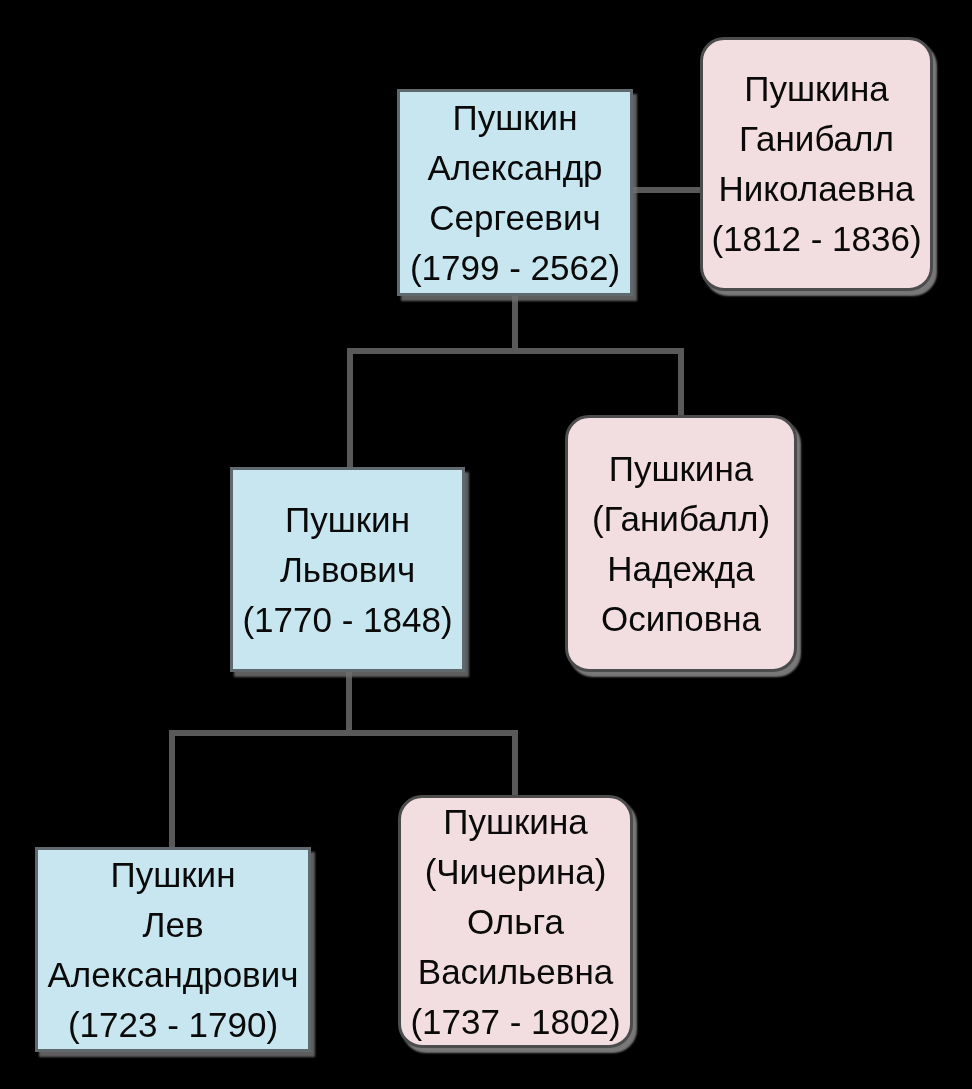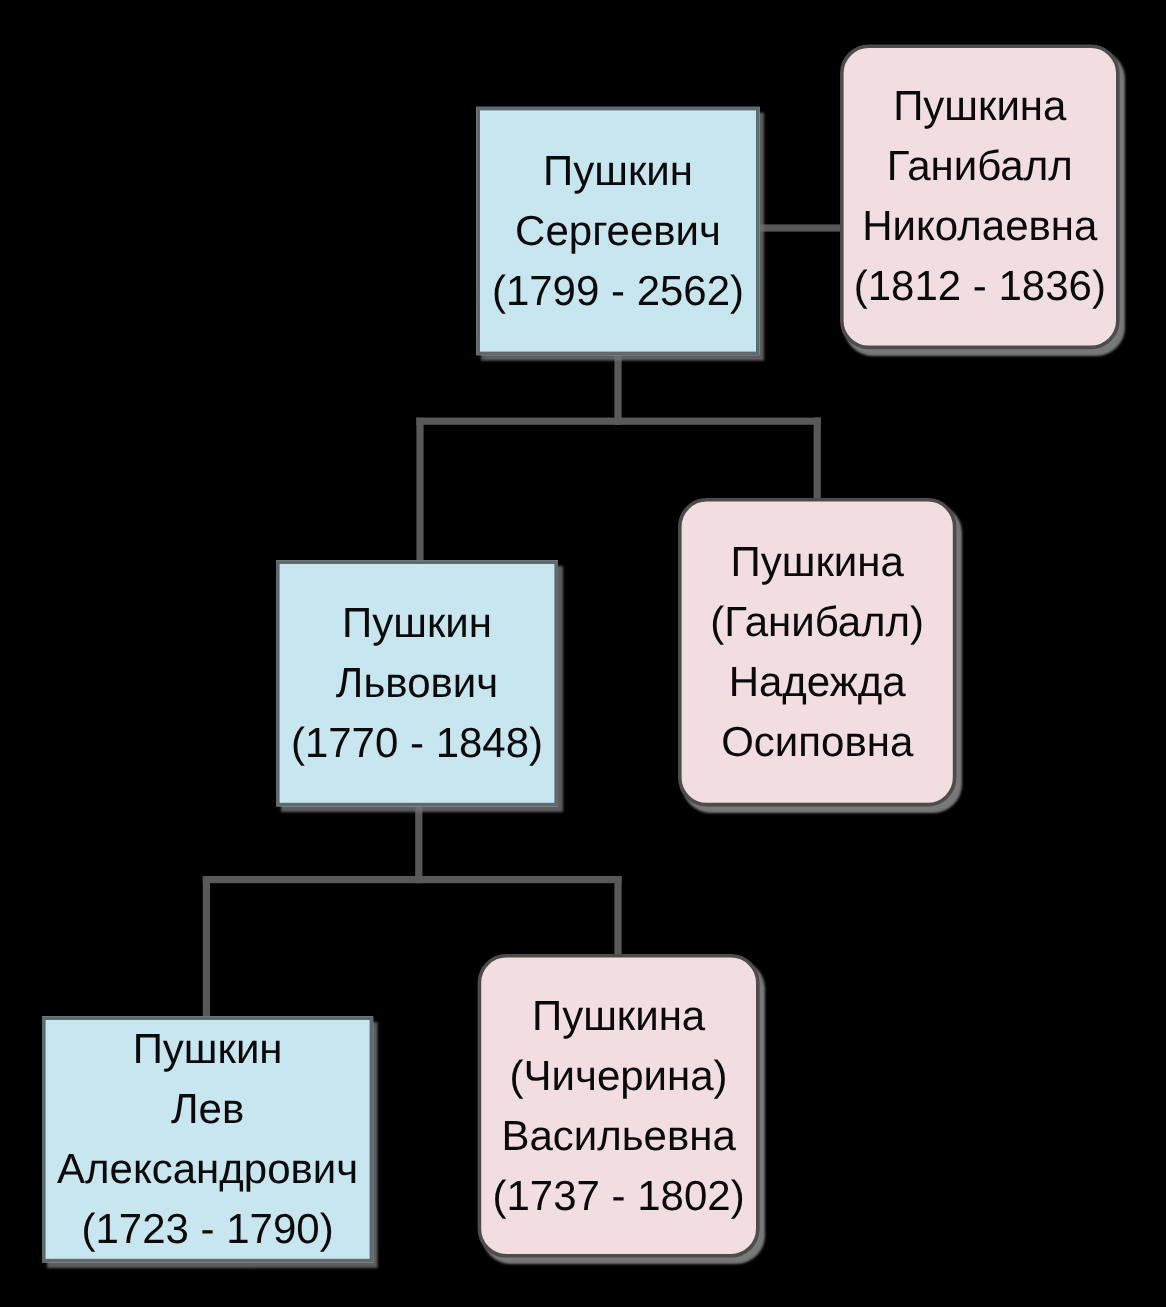--- a/index.html
+++ b/index.html
@@ -72,20 +72,21 @@
   <div class="connector" id="conn-bar-1"></div>
   <div class="connector" id="conn-drop-1-left"></div>
   <div class="connector" id="conn-drop-1-right"></div>
   <div class="connector" id="conn-stem-2"></div>
   <div class="connector" id="conn-bar-2"></div>
   <div class="connector" id="conn-drop-2-left"></div>
   <div class="connector" id="conn-drop-2-right"></div>
 
   <div class="node male" id="node-alexander">
     <div class="line-text">Пушкин</div>
+    <div class="line-text">Александр</div>
     <div class="line-text">Сергеевич</div>
     <div class="line-text">(1799 - 2562)</div>
   </div>
 
   <div class="node female" id="node-natalia">
     <div class="line-text">Пушкина</div>
     <div class="line-text">Ганибалл</div>
     <div class="line-text">Николаевна</div>
     <div class="line-text">(1812 - 1836)</div>
   </div>
@@ -106,17 +107,18 @@
   <div class="node male" id="node-lev">
     <div class="line-text">Пушкин</div>
     <div class="line-text">Лев</div>
     <div class="line-text">Александрович</div>
     <div class="line-text">(1723 - 1790)</div>
   </div>
 
   <div class="node female" id="node-olga">
     <div class="line-text">Пушкина</div>
     <div class="line-text">(Чичерина)</div>
+    <div class="line-text">Ольга</div>
     <div class="line-text">Васильевна</div>
     <div class="line-text">(1737 - 1802)</div>
   </div>
 
 </div>
 
 </body></html>

